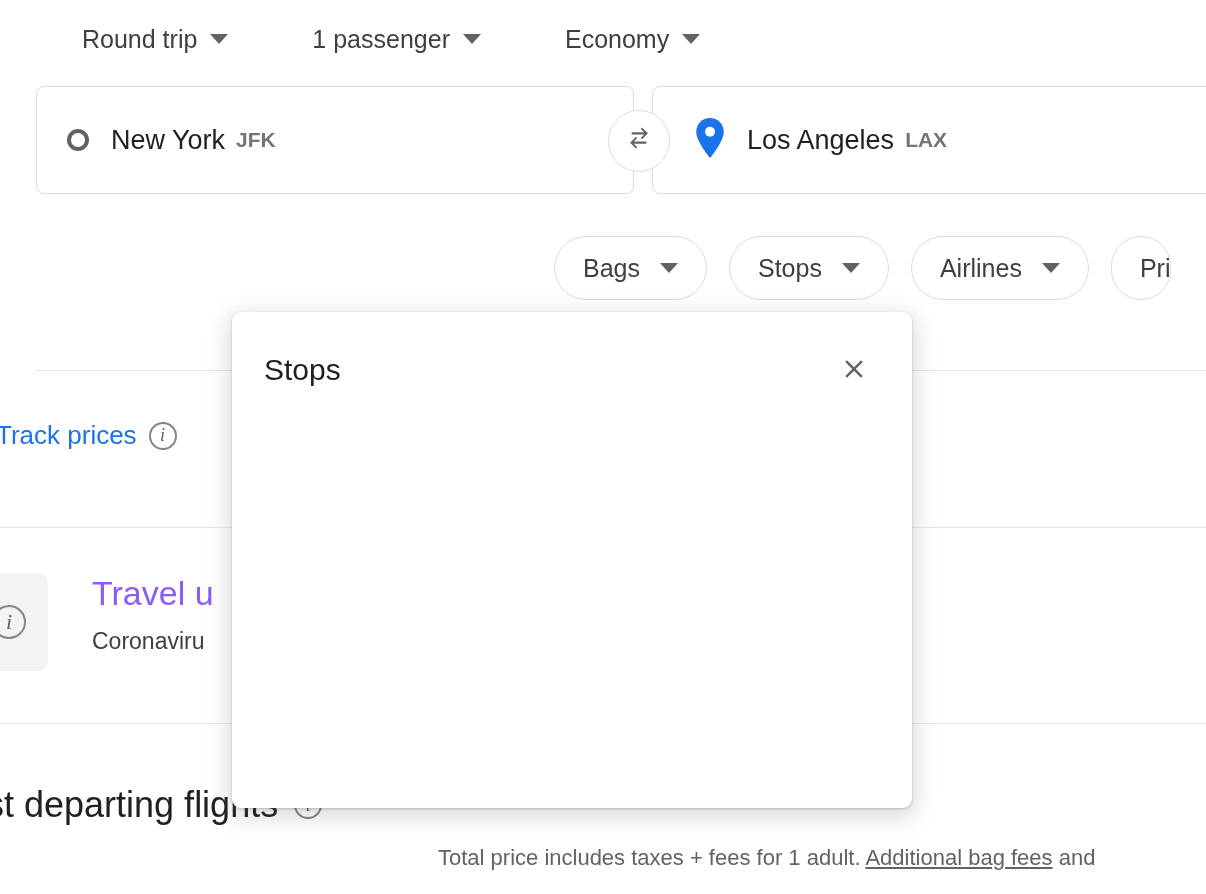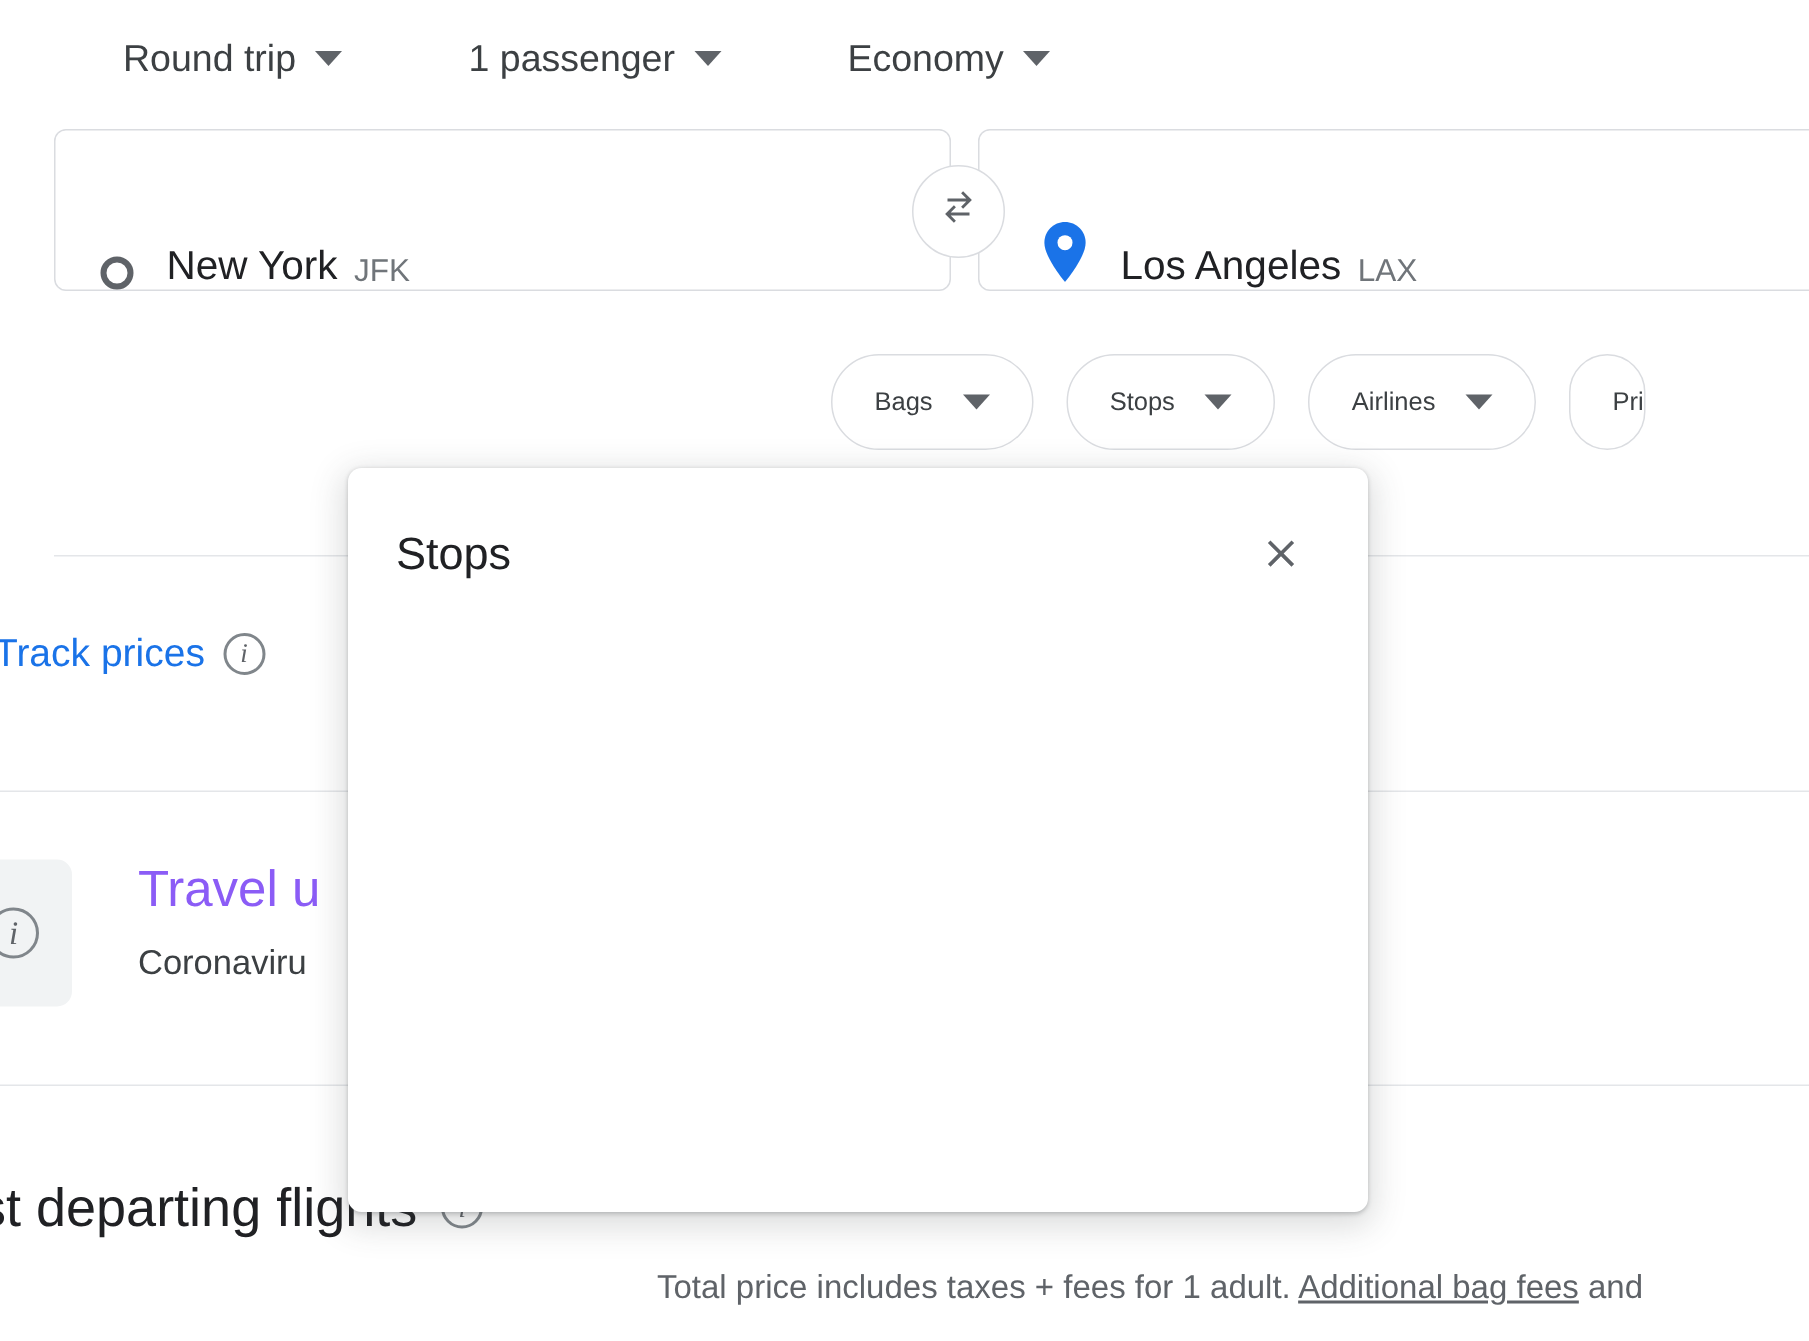--- a/index.html
+++ b/index.html
@@ -26,47 +26,47 @@
   .caret {
     width:0; height:0; display:inline-block;
     border-left:9px solid transparent; border-right:9px solid transparent;
     border-top:10px solid #5f6368;
   }
 
   
   .od-wrap { position:absolute; left:36px; top:86px; height:108px; display:flex; align-items:stretch; }
   .od-field {
     border:1px solid #dadce0; border-radius:8px; background:#fff;
-    display:flex; align-items:flex-end; height:108px;
+    display:flex; align-items:center; height:108px;
   }
   .od-origin { width:598px; padding-left:30px; }
   .od-dest   { width:600px; padding-left:42px; margin-left:18px; }
   .od-text { font-size:27px; color:#202124; white-space:nowrap; }
-  .od-code { font-size:21px; color:#70757a; margin-left:11px; }
+  .od-code { font-size:21px; color:#70757a; margin-left:11px;font-weight:bold; }
 
   .circle-icon {
     width:22px; height:22px; border-radius:50%;
     border:4px solid #5f6368; flex:none; margin-right:22px;
   }
   .pin-icon { flex:none; margin-right:22px; display:block; }
 
   .swap-btn {
     position:absolute; left:608px; top:110px;
     width:62px; height:62px; border-radius:50%;
     border:1px solid #dadce0; background:#fff;
     display:flex; align-items:center; justify-content:center;
     cursor:pointer; z-index:3;
   }
 
   
   .chips { position:absolute; left:554px; top:236px; display:flex; gap:22px; }
   .chip {
     height:64px; border:1px solid #dadce0; border-radius:32px; background:#fff;
     display:flex; align-items:center; gap:20px;
-    padding:0 28px; font-size:17px; color:#3c4043; cursor:pointer; white-space:nowrap;
+    padding:0 28px; font-size:25px; color:#3c4043; cursor:pointer; white-space:nowrap;
   }
   .chip .caret { border-top-color:#5f6368; }
   .chip-price { padding-right:0; }
 
   
   .divider { position:absolute; height:1px; background:#e4e6e9; }
   .div-1 { left:36px; top:370px; right:0; }
   .div-2 { left:0;    top:527px; right:0; }
   .div-3 { left:0;    top:723px; right:0; }
 

